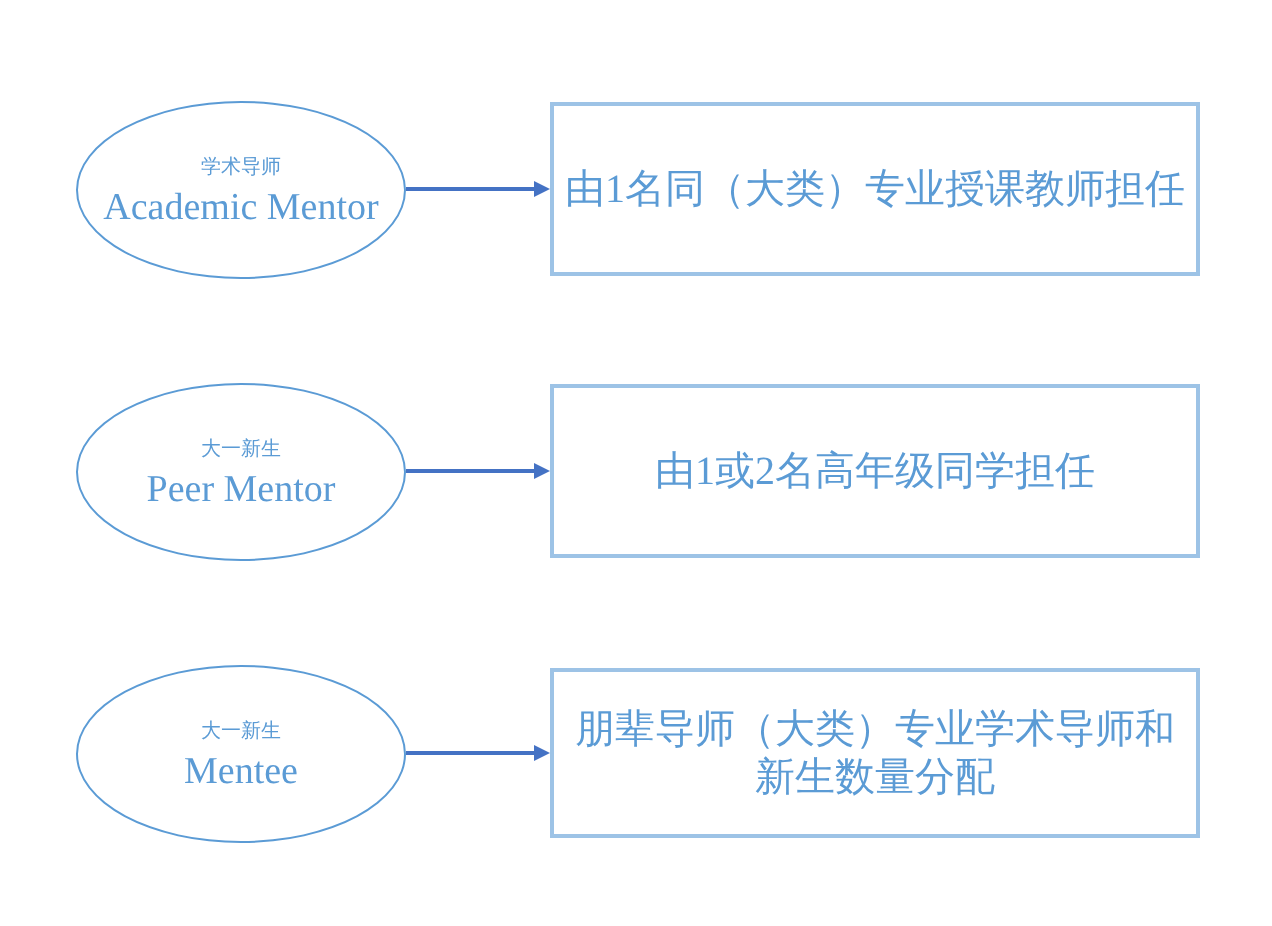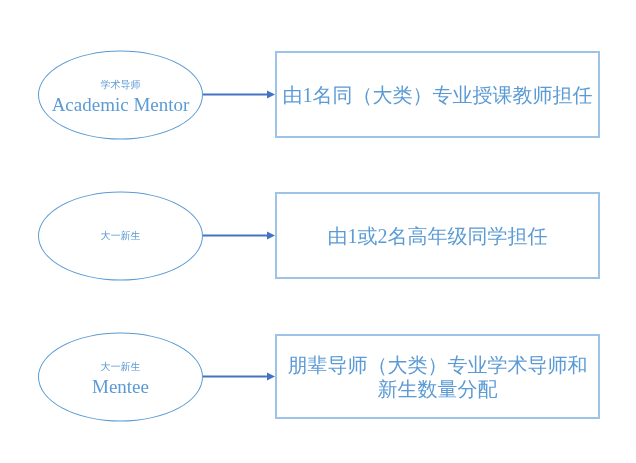--- a/index.html
+++ b/index.html
@@ -97,20 +97,21 @@
     </div>
     <div class="box">
       <div>由1名同（大类）专业授课教师担任</div>
       <div></div>
     </div>
   </div>
 
   <div class="row row-2">
     <div class="ellipse">
       <div class="zh">大一新生</div>
+      <div class="en">Peer Mentor</div>
     </div>
     <div class="connector">
       <div class="line"></div>
       <div class="head"></div>
     </div>
     <div class="box">
       <div>由1或2名高年级同学担任</div>
       <div></div>
     </div>
   </div>

